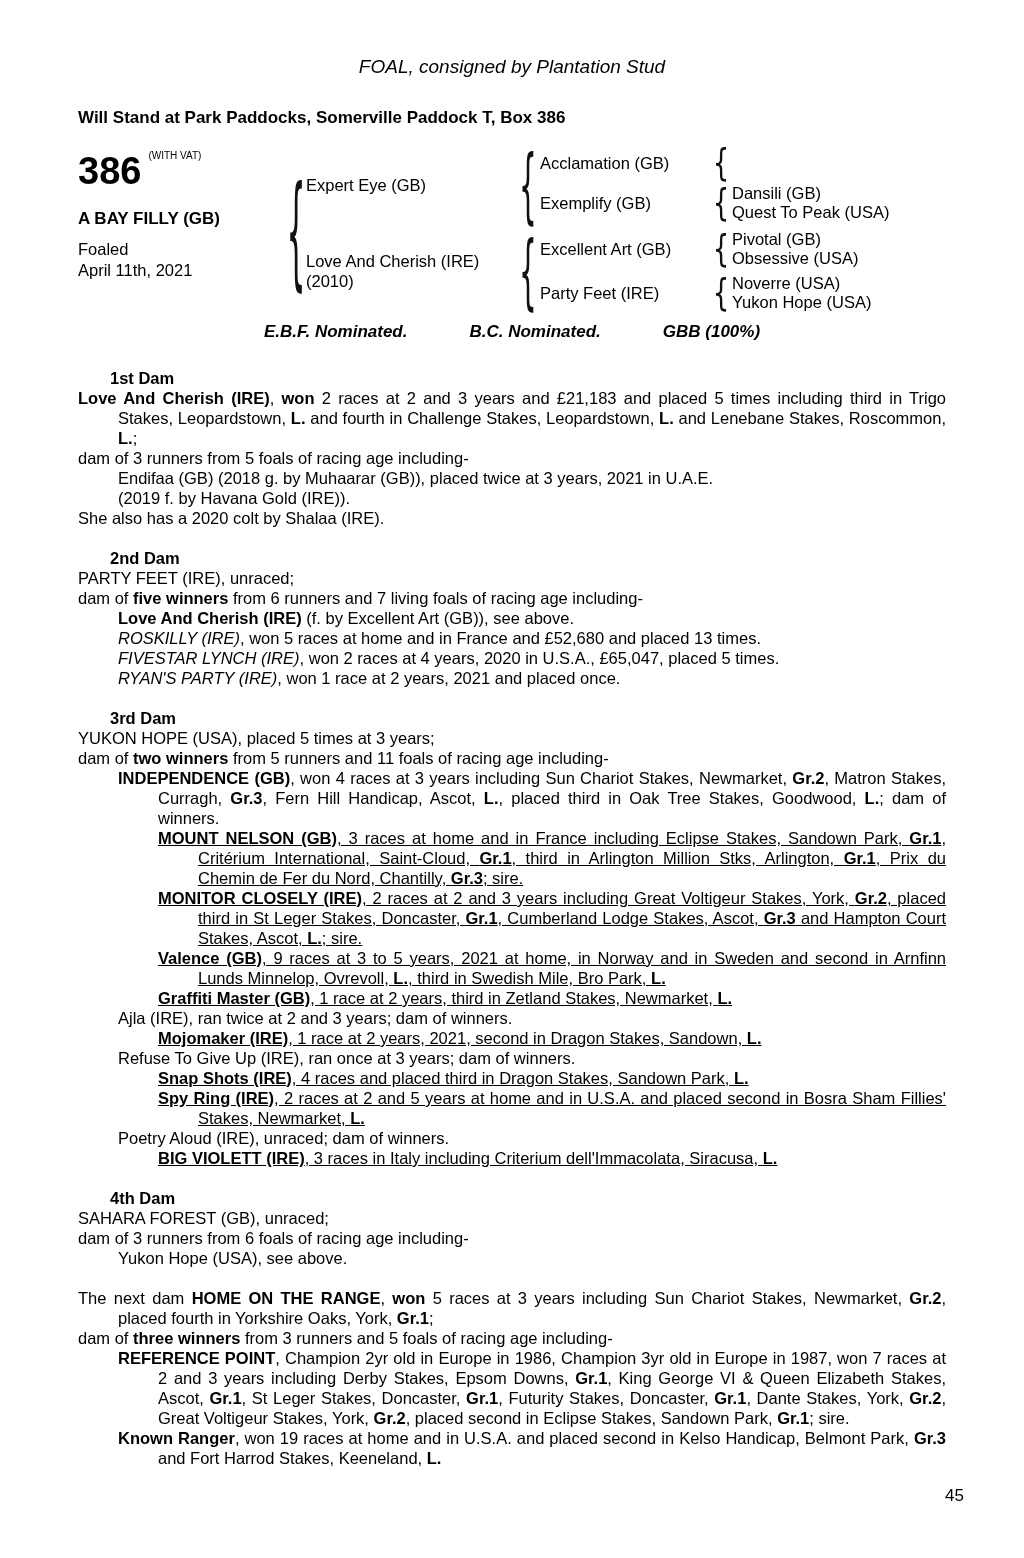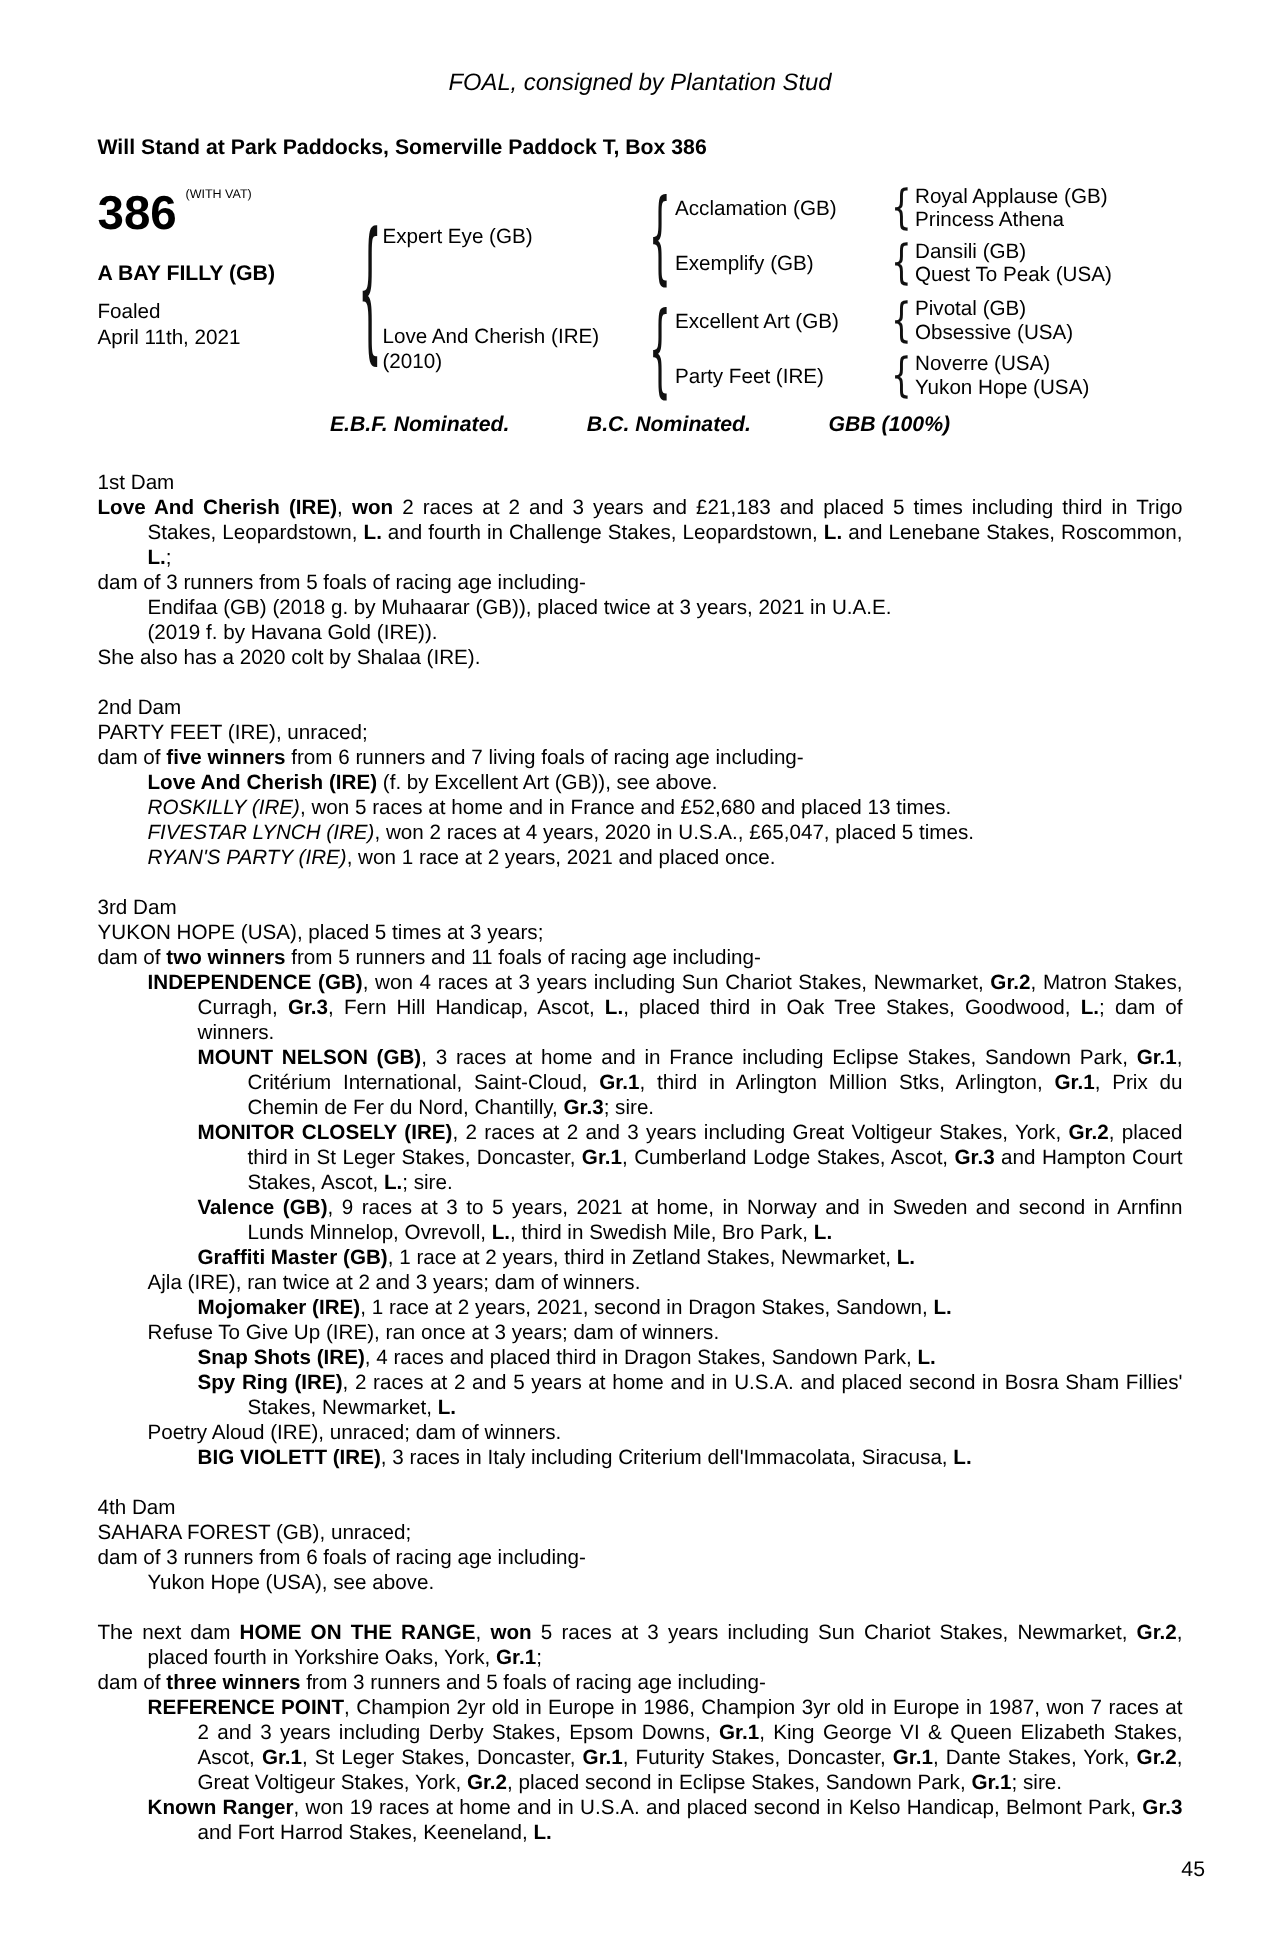--- a/index.html
+++ b/index.html
@@ -40,25 +40,25 @@
   .parent + .parent { margin-top:6px; }
   .g2name { width:170px; flex:none; line-height:19px; }
   .gps { width:212px; line-height:19px; }
 
   
   .noms { display:flex; justify-content:center; gap:62px; font-weight:bold;
           font-size:17px; margin:10px 0 26px 0;font-style:italic; }
 
   
   .dam-section { margin-bottom:20px; }
-  .sec-h { font-weight:normal; line-height:20px; }
+  .sec-h { font-weight:bold; line-height:20px;margin-left:32px; }
   .para { text-align:justify; line-height:20px; }
   .i0h1 { padding-left:40px; text-indent:-40px; }
   .i1h2 { padding-left:80px; text-indent:-40px; }
-  .i2h3 { padding-left:120px; text-indent:-40px; }
+  .i2h3 { padding-left:120px; text-indent:-40px;text-decoration:underline; }
   .b { font-weight:bold; }
   .i { font-style:italic; }
 
   .page-num { position:absolute; right:60px; bottom:52px; font-size:17px; }
 </style>
 </head>
 <body>
 
 <div class="page">
 
@@ -80,24 +80,20 @@
     <div class="ped-body">
       <span class="brace b-xl">{</span>
       <div class="halves">
         <div class="half">
           <div class="g1name">Expert Eye (GB)</div>
           <span class="brace b-lg">{</span>
           <div class="parents">
             <div class="parent">
               <div class="g2name">Acclamation (GB)</div>
               <span class="brace b-sm">{</span>
-              <div class="gps">
-                <div>Royal Applause (GB)</div>
-                <div>Princess Athena</div>
-              </div>
             </div>
             <div class="parent">
               <div class="g2name">Exemplify (GB)</div>
               <span class="brace b-sm">{</span>
               <div class="gps">
                 <div>Dansili (GB)</div>
                 <div>Quest To Peak (USA)</div>
               </div>
             </div>
           </div>

